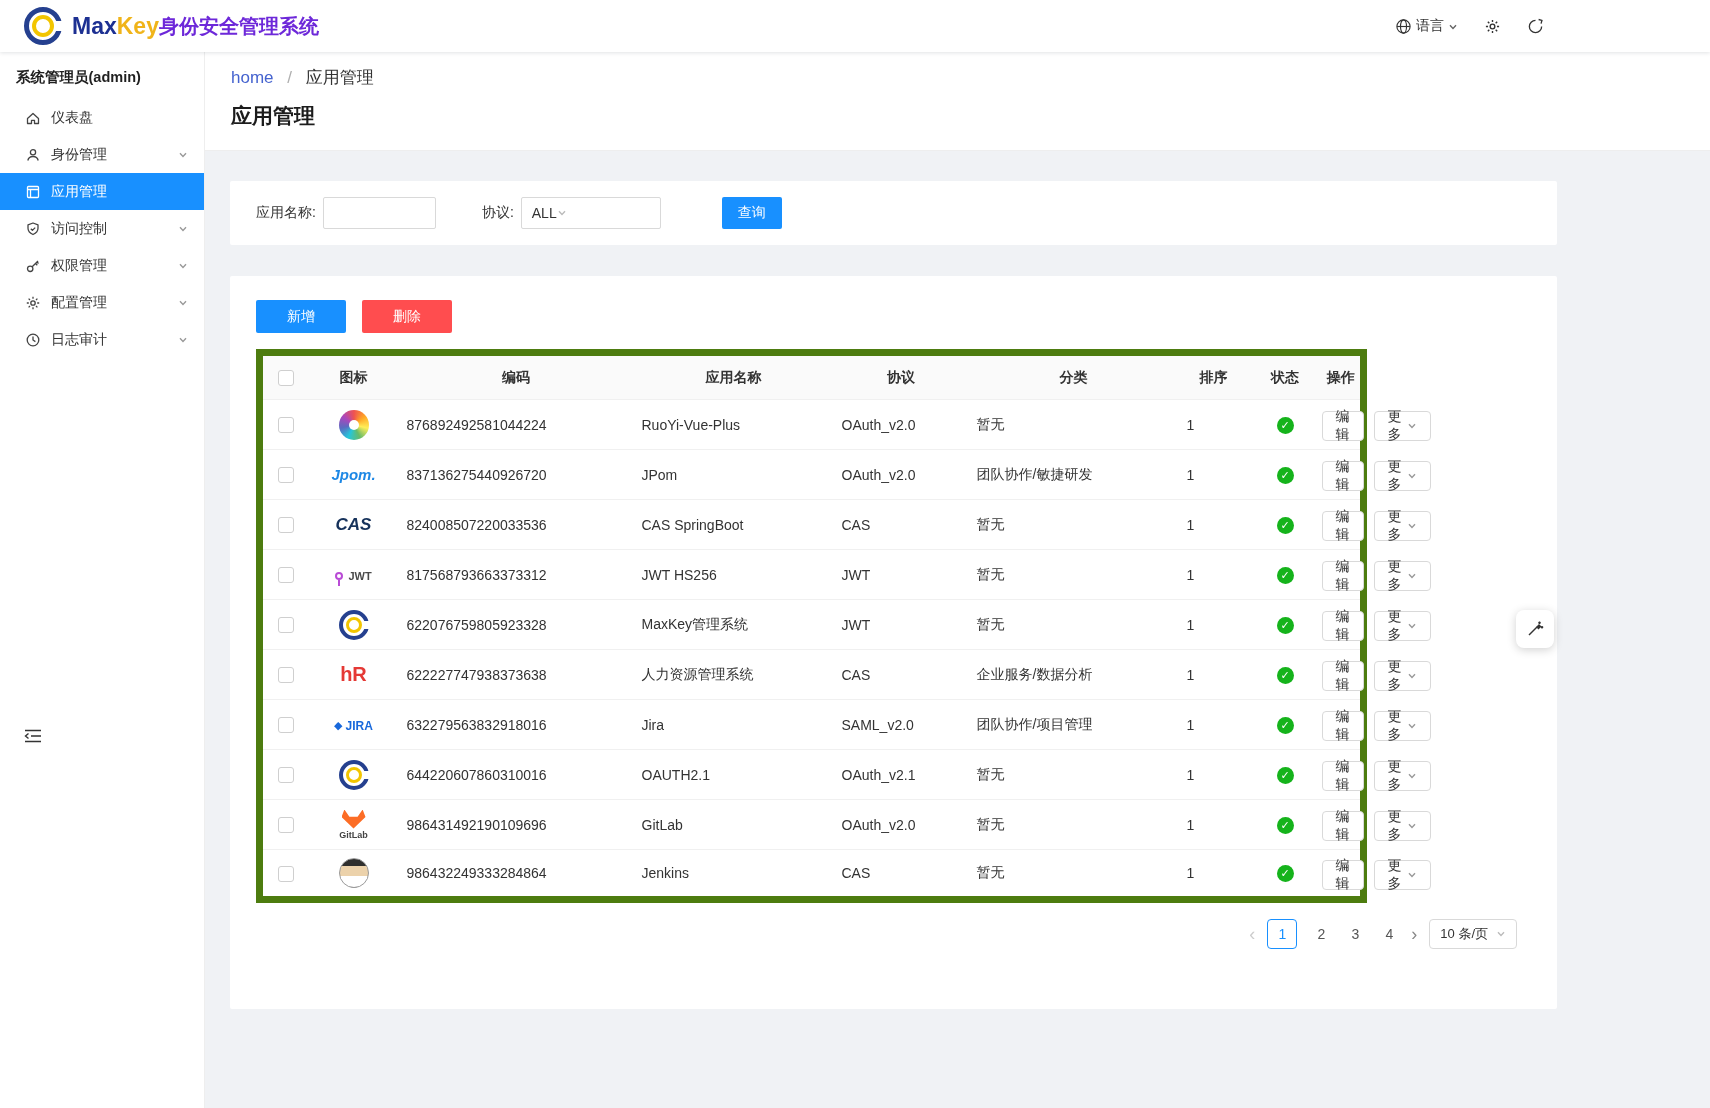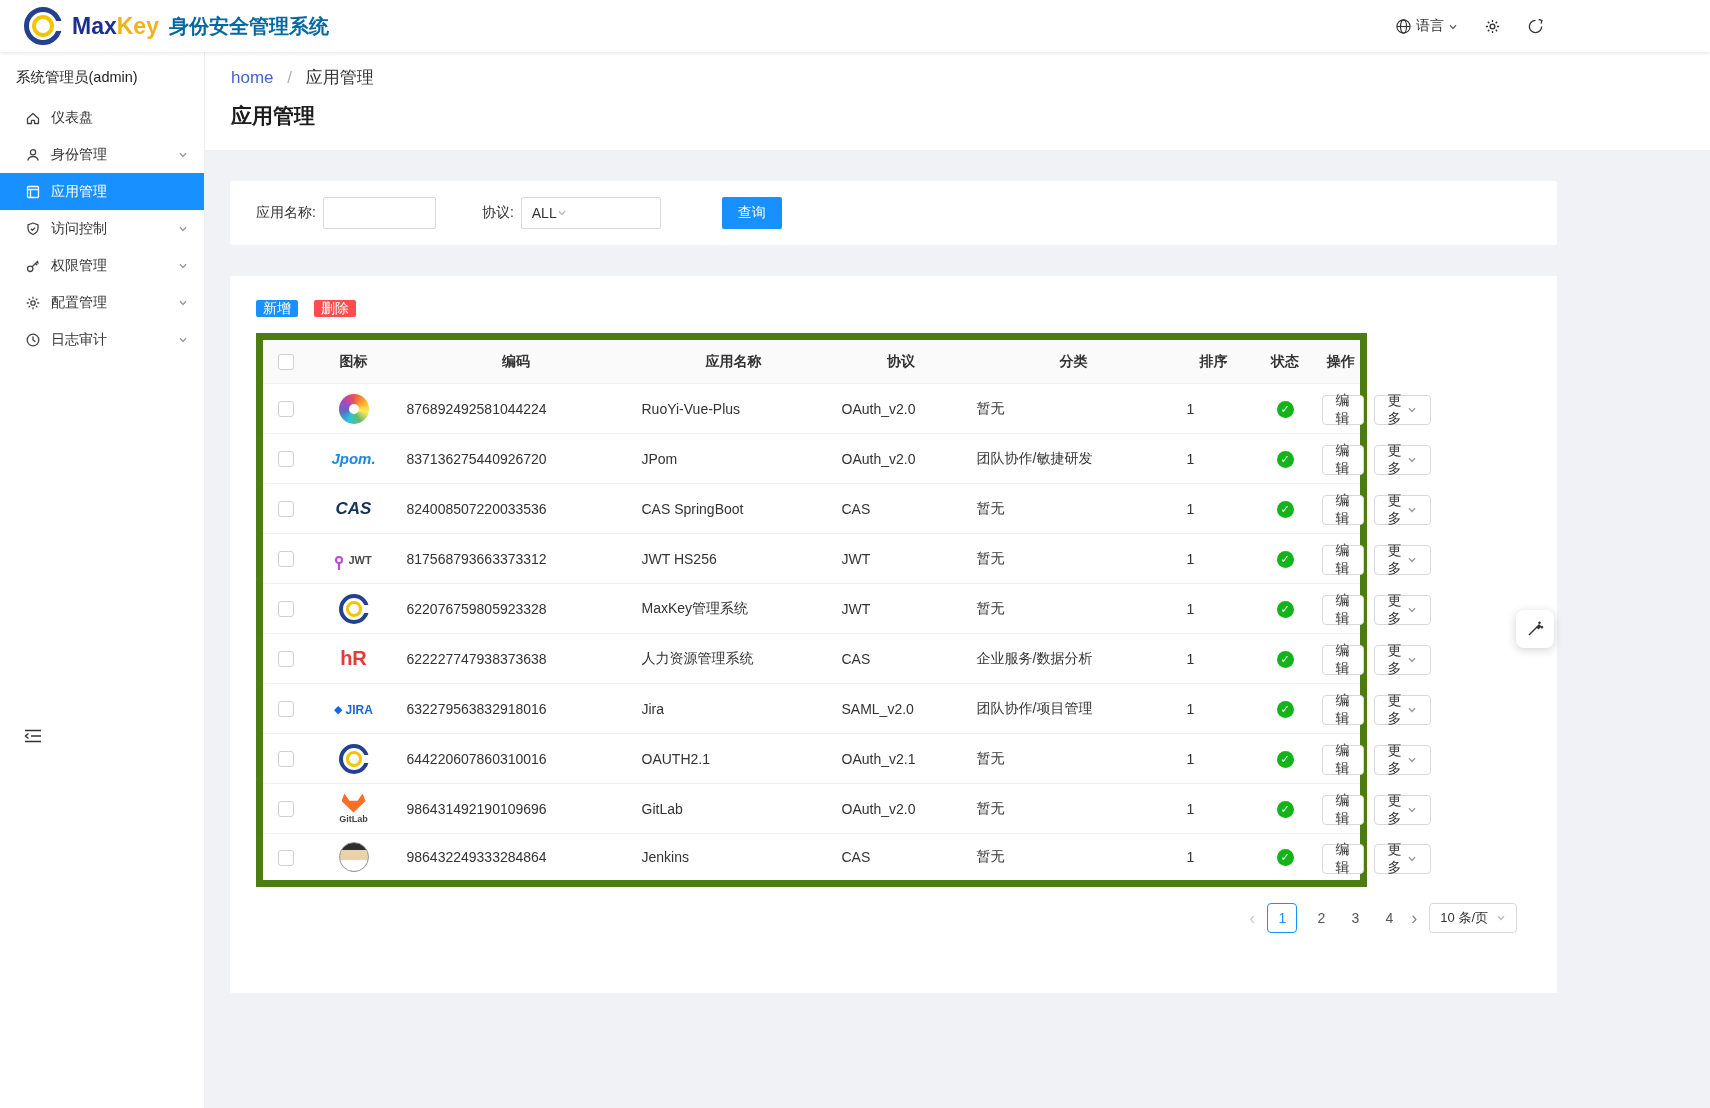--- a/index.html
+++ b/index.html
@@ -9,29 +9,29 @@
   
   .topbar{position:absolute;top:0;left:0;width:1710px;height:52px;background:#fff;display:flex;align-items:center;padding:0 24px;box-shadow:0 1px 4px rgba(0,21,41,.12);z-index:5}
   .brand{display:flex;align-items:center}
   .logo{position:relative;width:38px;height:38px;display:inline-block;margin-right:10px}
   .logo i,.mk i{display:block;position:absolute}
   .logo .o{inset:0;border:5px solid #25408f;border-radius:50%}
   .logo .in{inset:8px;border:4px solid #f2c500;border-radius:50%}
   .logo .nt{right:-2px;top:14px;width:9px;height:10px;background:#fff}
   .bmax{font-size:23px;font-weight:bold;color:#1d3092}
   .bkey{font-size:23px;font-weight:bold;color:#f0b41a}
-  .btitle{font-size:20px;font-weight:bold;color:#0369a1;margin-left:10px}
+  .btitle{font-size:20px;font-weight:bold;color:#6d28d9;}
   .hright{margin-left:auto;margin-right:142px;display:flex;align-items:center;gap:26px}
   .lang{display:flex;align-items:center;gap:4px;font-size:14px;cursor:pointer}
   .hicon{display:inline-flex;color:#333;cursor:pointer}
   .hcaret{display:inline-flex;color:#666;margin-top:2px}
 
   
   .sidebar{position:absolute;top:52px;left:0;width:205px;height:1056px;background:#fff;border-right:1px solid #eee;z-index:4}
-  .user{padding:16px 16px 12px;font-size:14.5px;font-weight:normal;color:#1f1f1f}
+  .user{padding:16px 16px 12px;font-size:14.5px;font-weight:bold;color:#1f1f1f}
   .menu-item{height:37px;display:flex;align-items:center;padding:0 16px 0 25px;font-size:14px;color:#333;cursor:pointer}
   .menu-item .mi-icon{display:inline-flex;margin-right:10px;color:#444}
   .menu-item .mi-caret{margin-left:auto;display:inline-flex;color:#999}
   .menu-item.active{background:#1890ff;color:#fff}
   .menu-item.active .mi-icon{color:#fff}
   .fold{position:absolute;left:24px;top:676px;color:#333;cursor:pointer}
 
   
   .main{position:absolute;left:205px;top:52px;width:1505px;height:1056px;background:#f0f2f5;overflow:hidden}
   .page-head{background:#fff;padding:14px 26px 20px;border-bottom:1px solid #eee}
@@ -50,21 +50,21 @@
   .select{height:32px;border:1px solid #d9d9d9;border-radius:2px;background:#fff;display:inline-flex;align-items:center;justify-content:flex-start;padding:0 10px;font-size:14px;color:#333;cursor:pointer}
   .filter .select{width:140px;margin-left:7px}
   .scaret{display:inline-flex;color:#bbb}
   .btn{font-size:14px;border:none;border-radius:2px;cursor:pointer;color:#fff}
   .btn.primary{background:#1890ff}
   .filter .btn{height:32px;width:60px;margin-left:61px}
 
   
   .tablecard{margin-top:31px;padding:24px 26px 60px}
   .toolbar{display:flex;gap:16px}
-  .toolbar .btn{height:17px;padding:0 7px}
+  .toolbar .btn{height:33px;padding:0 31px}
   .btn.danger{background:#ff4d4f}
   .grid{margin-top:16px;width:1111px;border-collapse:collapse;table-layout:fixed;border:7px solid #4d7c0f}
   .grid th{background:#fafafa;height:47px;font-size:14px;font-weight:600;color:#333;text-align:center;border-bottom:1px solid #f0f0f0}
   .grid th:nth-child(1){width:49px}
   .grid th:nth-child(2){width:90px}
   .grid th:nth-child(3){width:235px}
   .grid th:nth-child(4){width:200px}
   .grid th:nth-child(5){width:135px}
   .grid th:nth-child(6){width:210px}
   .grid th:nth-child(7){width:70px}

